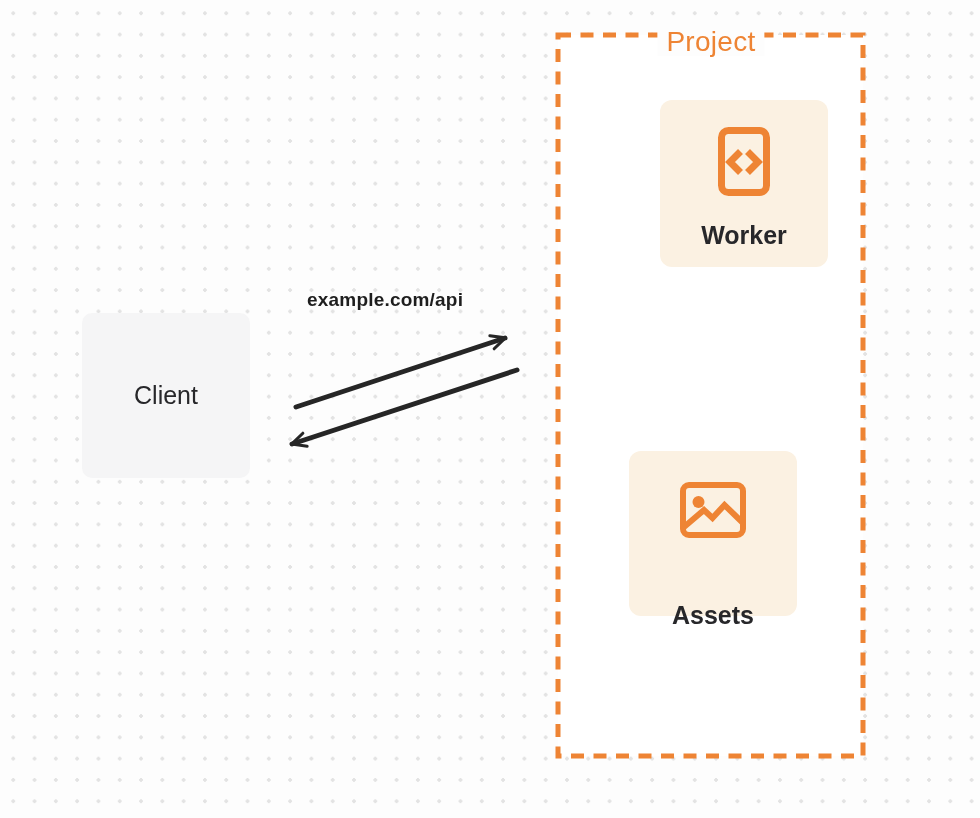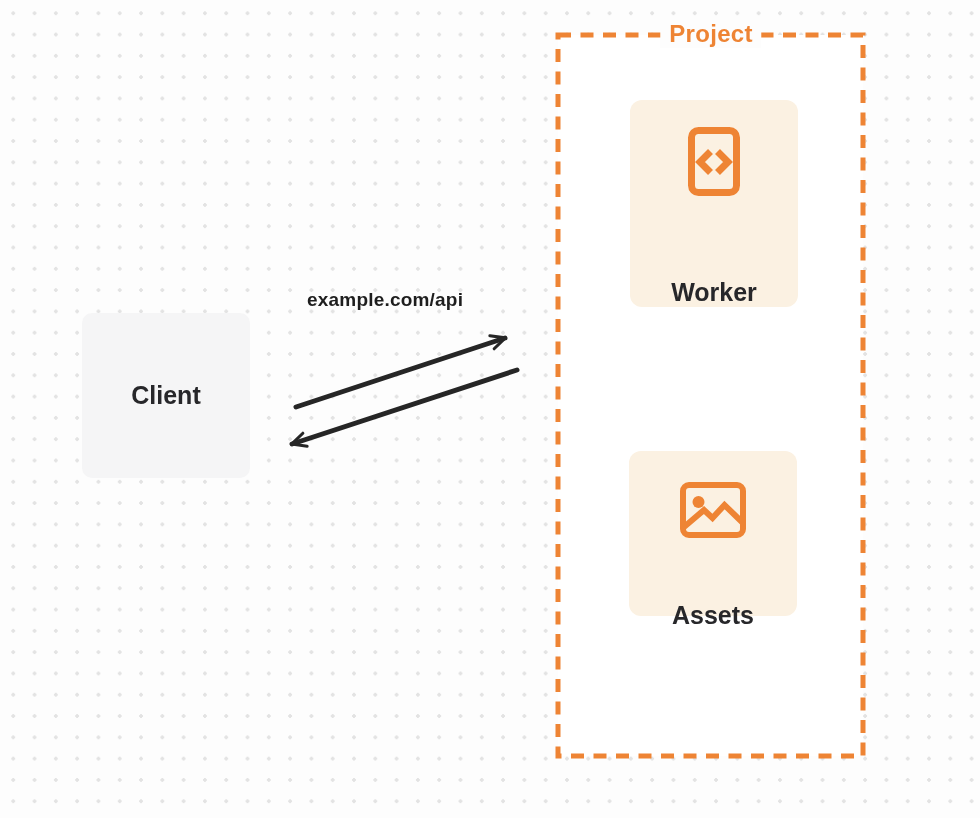--- a/index.html
+++ b/index.html
@@ -16,42 +16,42 @@
     background-size: 21.3px 21.3px;
     background-position: 2.6px 2.6px;
   }
   svg.layer {
     position: absolute; left: 0; top: 0;
     width: 980px; height: 818px;
     z-index: 1;
   }
   .project-title {
     position: absolute;
-    left: 711px; top: 20px;
+    left: 711px; top: 28px;
     transform: translateX(-50%);
     z-index: 3;
     background: #FDFDFD;
     padding: 0 9px;
-    font-size: 24px;
-    font-weight: bold;
+    font-size: 28px;
+    font-weight: normal;
     letter-spacing: 0.3px;
     color: #EE8434;
     line-height: 28px;
   }
   .card {
     position: absolute;
     width: 168px;
     background: #FBF1E2;
     border-radius: 12px;
     z-index: 2;
     display: flex;
     flex-direction: column;
     align-items: center;
   }
-  .card.worker { left: 630px; top: 100px; height: 207px; justify-content: space-between; }
+  .card.worker { left: 660px; top: 100px; height: 167px; }
   .card.assets { left: 629px; top: 451px; height: 165px; gap: 36px; }
   .card.worker .icon-wrap { margin-top: 27px; height: 69px; }
   .card.assets .icon-wrap { margin-top: 31px; height: 56px; }
   .card-label {
     margin-top: 24px;
     font-size: 25px;
     font-weight: bold;
     color: #27272A;
     line-height: 30px;
   }
@@ -62,21 +62,21 @@
     width: 168px; height: 165px;
     background: #F5F5F6;
     border-radius: 10px;
     z-index: 2;
     display: flex;
     align-items: center;
     justify-content: center;
   }
   .client-label {
     font-size: 25px;
-    font-weight: bold;
+    font-weight: normal;
     color: #27272A;
   }
   .request-label {
     position: absolute;
     left: 307px; top: 289px;
     z-index: 2;
     font-size: 19px;
     font-weight: bold;
     color: #1E1E1E;
     letter-spacing: 0.2px;

